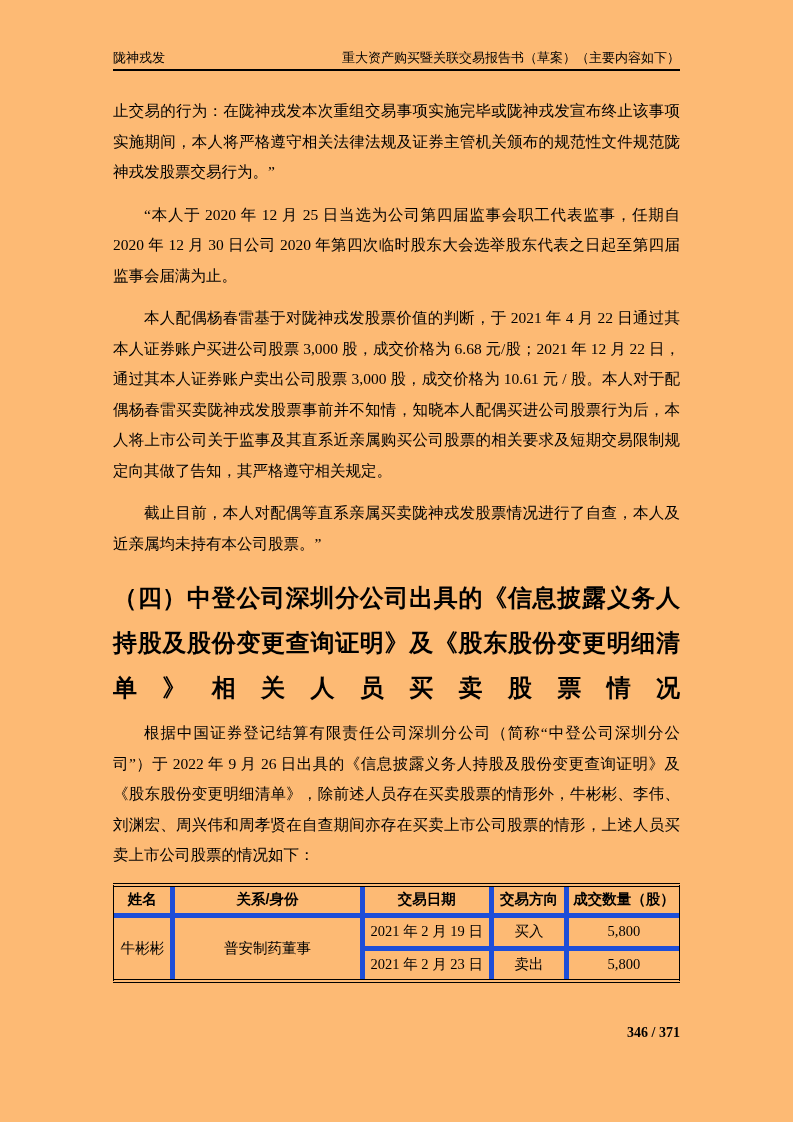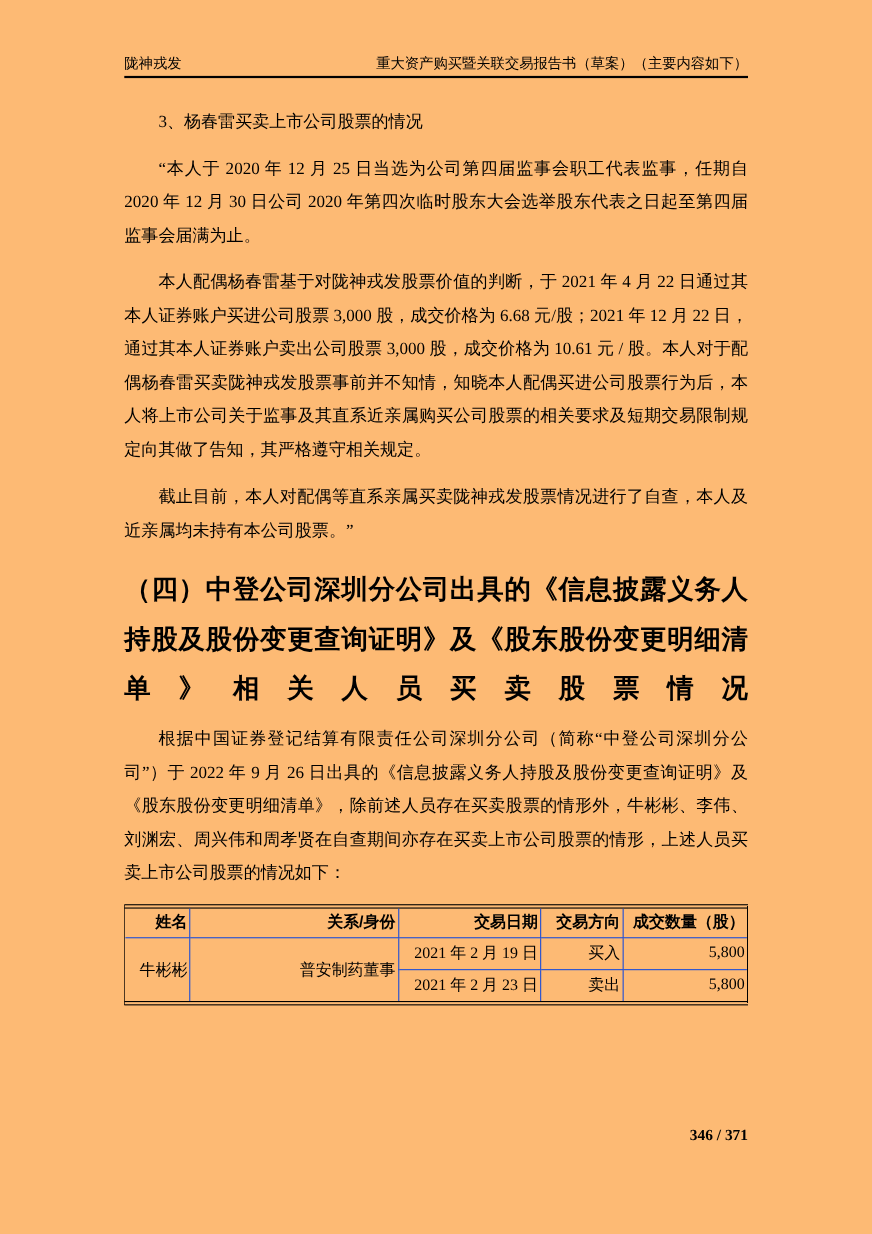--- a/index.html
+++ b/index.html
@@ -71,22 +71,22 @@
     border-top: 4px double #000;
     border-bottom: 4px double #000;
   }
   table.data-table {
     width: 100%;
     border-collapse: collapse;
     border-style: hidden; 
   }
   table.data-table th,
   table.data-table td {
-    border: 1px solid #1d4ed8;
-    text-align: right;
+    border: 5px solid #1d4ed8;
+    text-align: center;
     vertical-align: middle;
     padding: 0 2px;
   }
   table.data-table th {
     font-family: "Liberation Sans", "DejaVu Sans", sans-serif;
     font-weight: bold;
     font-size: 14.5px;
     height: 26px;
   }
   table.data-table td {
@@ -107,22 +107,22 @@
 <body>
 
 <div class="page">
 
   <div class="header">
     <span>陇神戎发</span>
     <span>重大资产购买暨关联交易报告书（草案）（主要内容如下）</span>
   </div>
 
   <div class="content">
+    <p class="para">止交易的行为：在陇神戎发本次重组交易事项实施完毕或陇神戎发宣布终止该事项实施期间，本人将严格遵守相关法律法规及证券主管机关颁布的规范性文件规范陇神戎发股票交易行为。”</p>
 
-    <p class="sub-heading">3、杨春雷买卖上市公司股票的情况</p>
 
 
     <p class="para indent">“本人于 2020 年 12 月 25 日当选为公司第四届监事会职工代表监事，任期自 2020 年 12 月 30 日公司 2020 年第四次临时股东大会选举股东代表之日起至第四届监事会届满为止。</p>
 
     <p class="para indent">本人配偶杨春雷基于对陇神戎发股票价值的判断，于 2021 年 4 月 22 日通过其本人证券账户买进公司股票 3,000 股，成交价格为 6.68 元/股；2021 年 12 月 22 日，通过其本人证券账户卖出公司股票 3,000 股，成交价格为 10.61 元 / 股。本人对于配偶杨春雷买卖陇神戎发股票事前并不知情，知晓本人配偶买进公司股票行为后，本人将上市公司关于监事及其直系近亲属购买公司股票的相关要求及短期交易限制规定向其做了告知，其严格遵守相关规定。</p>
 
     <p class="para indent">截止目前，本人对配偶等直系亲属买卖陇神戎发股票情况进行了自查，本人及近亲属均未持有本公司股票。”</p>
 
     <h2 class="section-heading">（四）中登公司深圳分公司出具的《信息披露义务人持股及股份变更查询证明》及《股东股份变更明细清单》相关人员买卖股票情况</h2>
 

